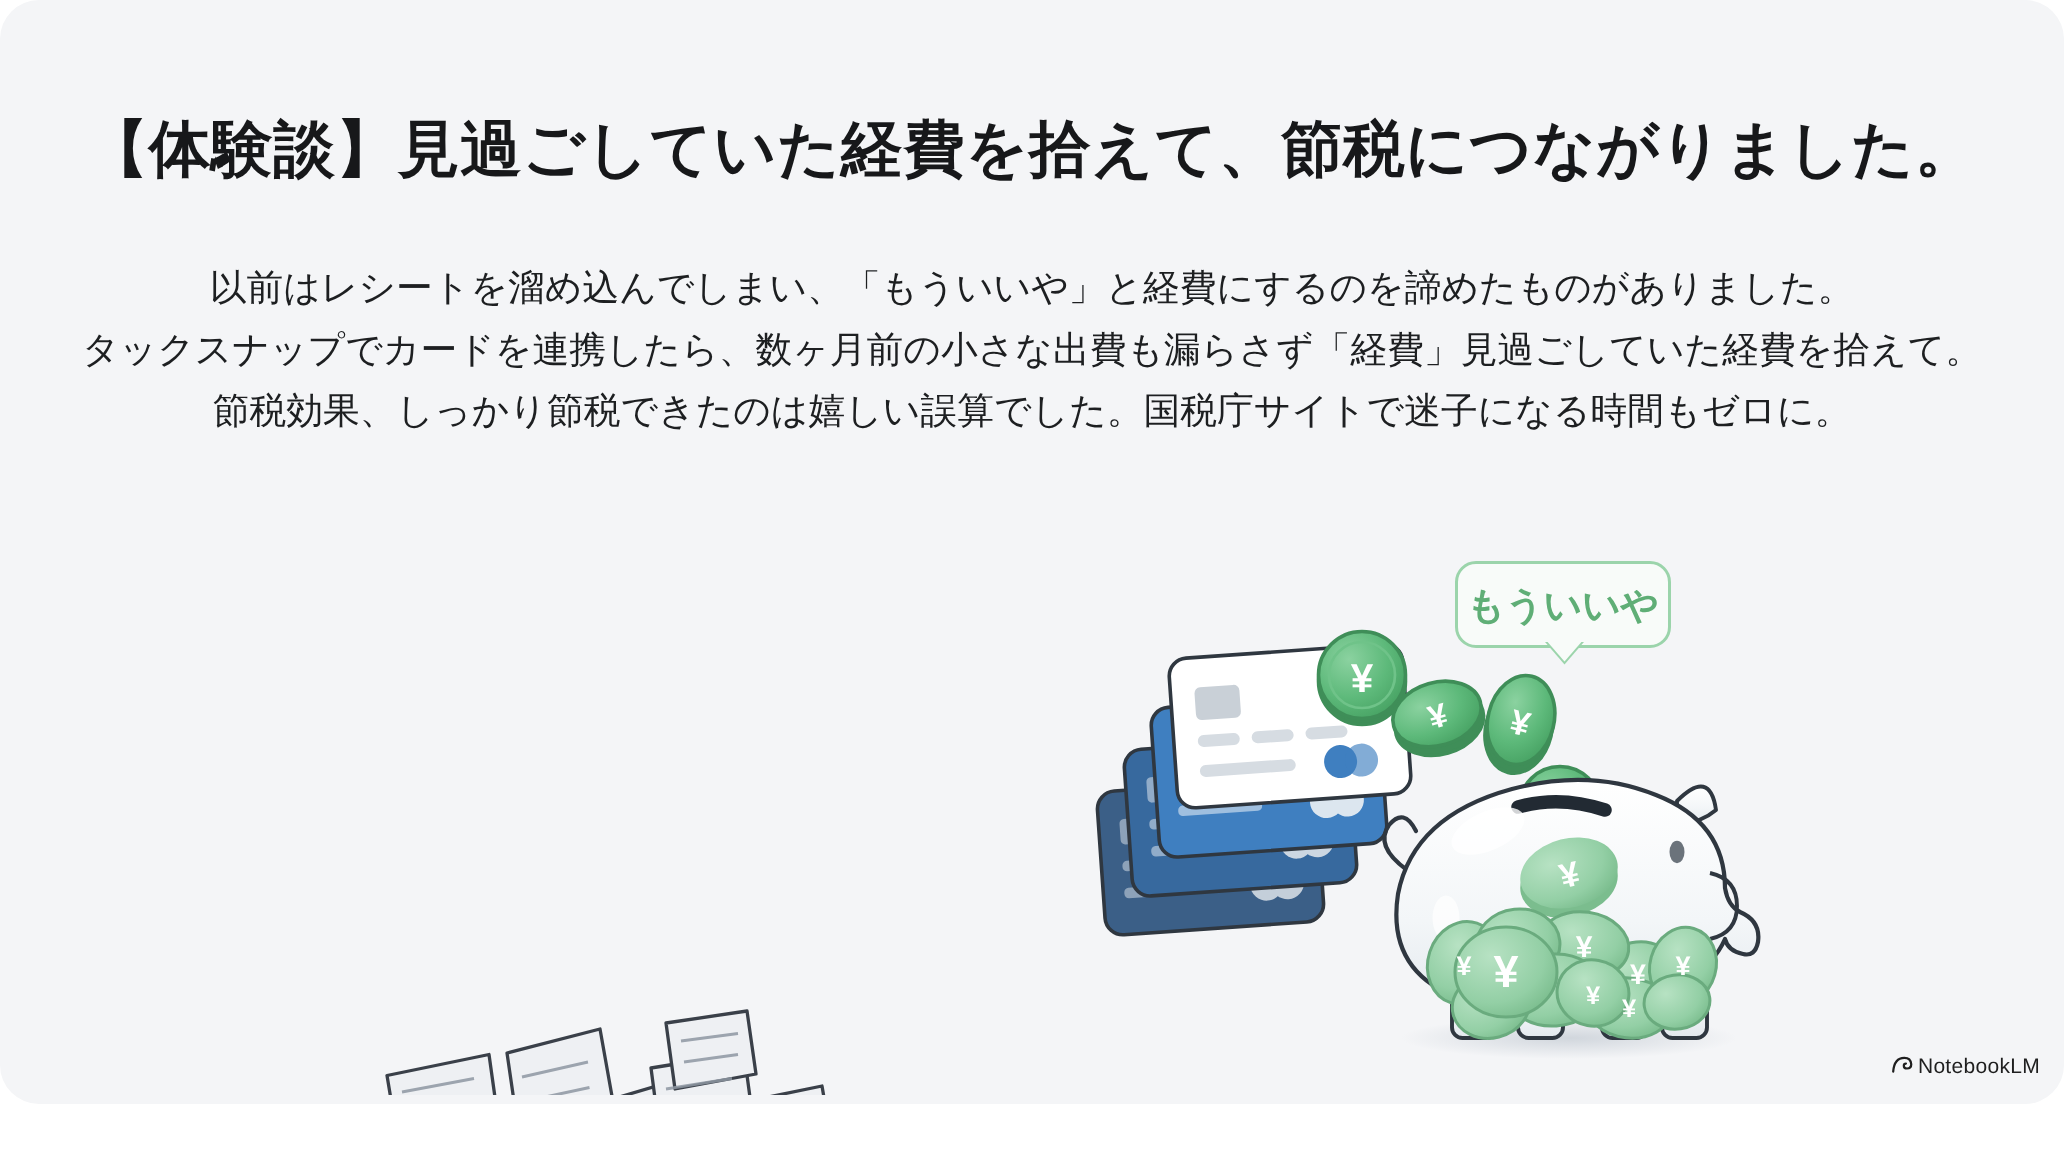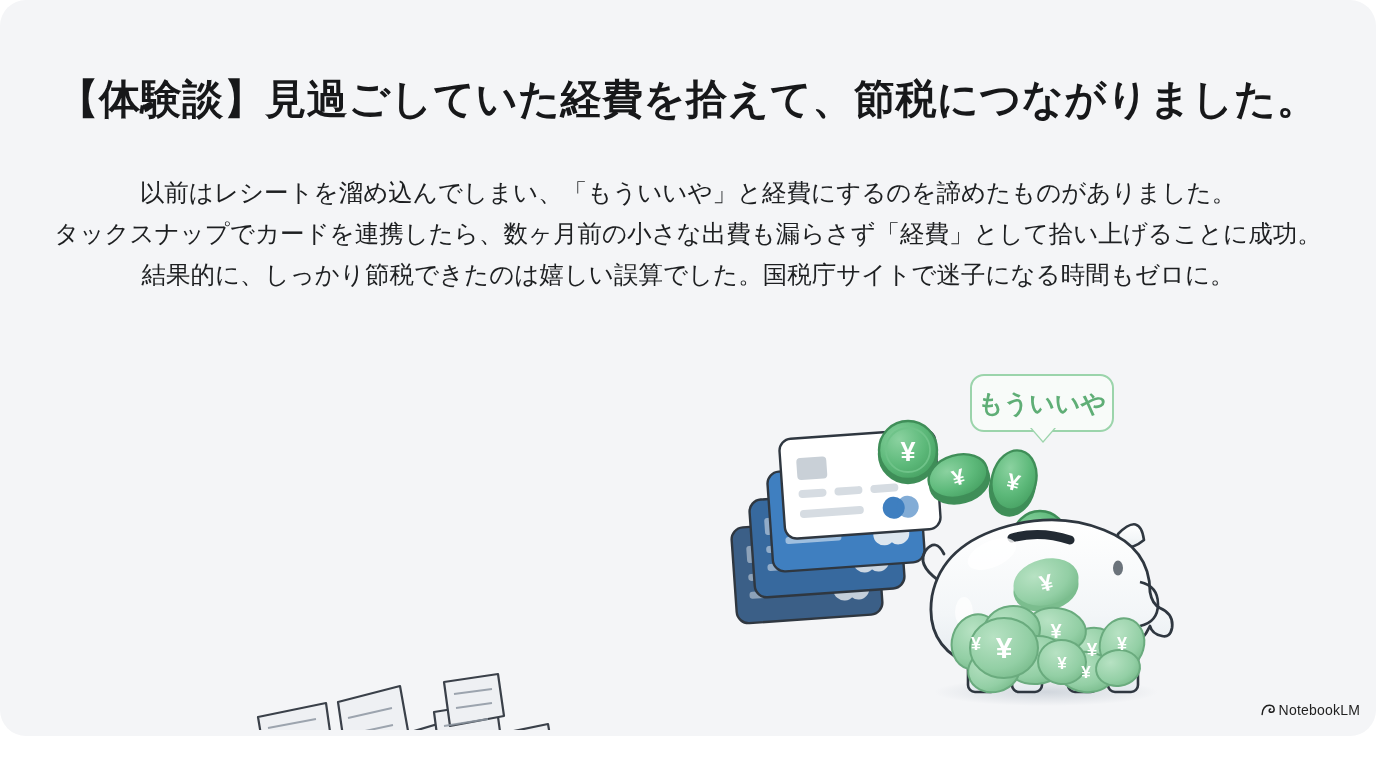--- a/index.html
+++ b/index.html
@@ -37,22 +37,22 @@
 </style>
 </head>
 <body>
 
 <div id="slide">
 
   <div id="title">【体験談】見過ごしていた経費を拾えて、節税につながりました。</div>
 
   <div id="body-copy">
     <div>以前はレシートを溜め込んでしまい、「もういいや」と経費にするのを諦めたものがありました。</div>
-    <div>タックスナップでカードを連携したら、数ヶ月前の小さな出費も漏らさず「経費」として拾い上げることに成功。</div>
-    <div>結果的に、しっかり節税できたのは嬉しい誤算でした。国税庁サイトで迷子になる時間もゼロに。</div>
+    <div>タックスナップでカードを連携したら、数ヶ月前の小さな出費も漏らさず「経費」見過ごしていた経費を拾えて。</div>
+    <div>節税効果、しっかり節税できたのは嬉しい誤算でした。国税庁サイトで迷子になる時間もゼロに。</div>
   </div>
 
   <svg id="art" viewBox="0 0 1376 400">
     <defs>
       <linearGradient id="funnelG" x1="0" y1="0" x2="0" y2="1">
         <stop offset="0%" stop-color="#ffffff"></stop>
         <stop offset="55%" stop-color="#eef2f6"></stop>
         <stop offset="100%" stop-color="#d3dae1"></stop>
       </linearGradient>
       <linearGradient id="rimG" x1="0" y1="0" x2="1" y2="1">

